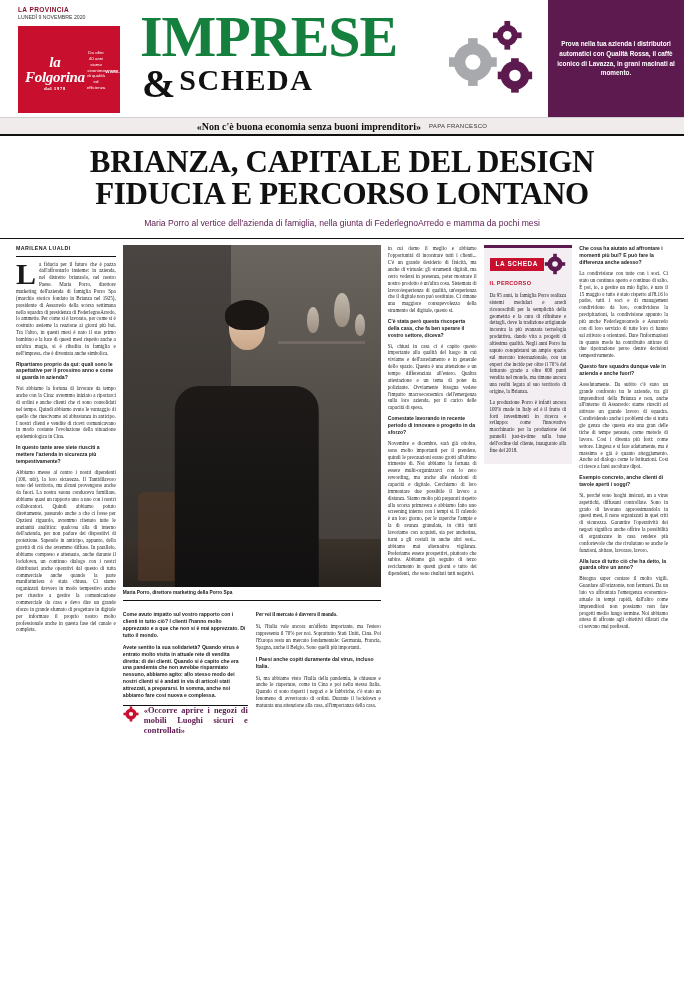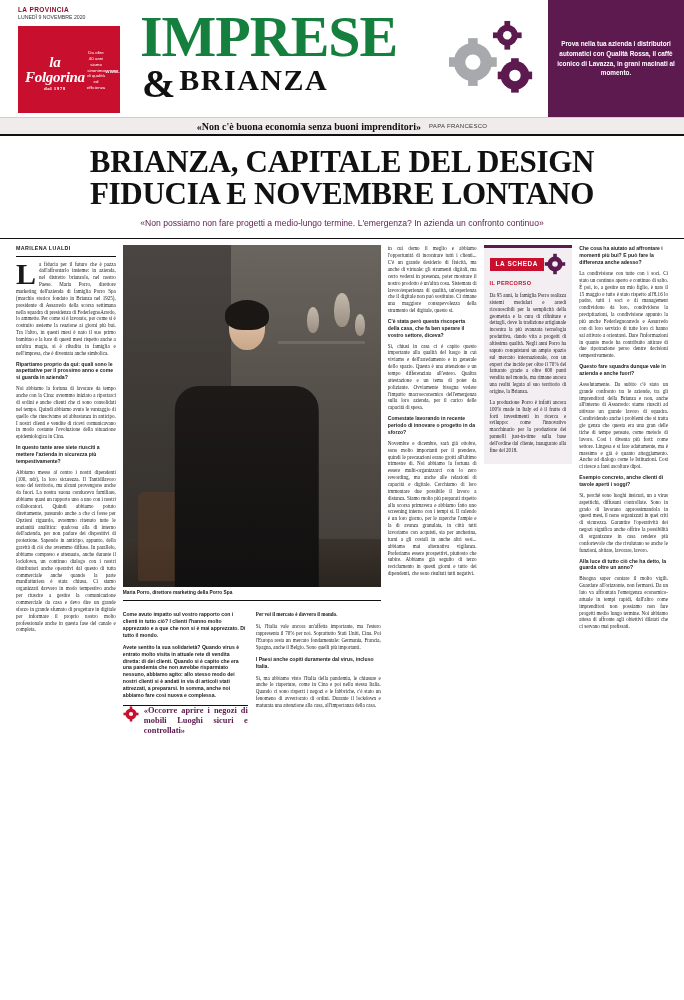--- a/index.html
+++ b/index.html
@@ -365,21 +365,21 @@
       <div class="adv-left-claim">Da oltre 40 anni siamo sinonimo di qualità ed efficienza</div>
       <div class="adv-left-url">www.lafolgorina.it</div>
     </div>
   </div>
 
   <div class="mh-center">
     <div class="imprese-wrap">
       <div class="imprese">IMPRESE</div>
       <div class="lavoro-row">
         <span class="amp">&amp;</span>
-        <span class="lavoro">BRIANZA</span>
+        <span class="lavoro">SCHEDA</span>
       </div>
       <svg class="gears" viewBox="0 0 100 90">
         <g fill="#5c1a4e">
           <circle cx="66" cy="16" r="11"></circle>
           <circle cx="66" cy="16" r="4.5" fill="#fff"></circle>
           <g>
             <rect x="63" y="1" width="6" height="6"></rect>
               <rect x="63" y="25" width="6" height="6"></rect>
             <rect x="51" y="13" width="6" height="6"></rect>
               <rect x="75" y="13" width="6" height="6"></rect>
@@ -410,23 +410,23 @@
   </div>
 </div>
 
 <div class="quote-strip">
   <span class="quote-text">«Non c'è buona economia senza buoni imprenditori»</span>
   <span class="quote-author">PAPA FRANCESCO</span>
 </div>
 
 <div class="headline-block">
   <div class="hl1">BRIANZA, CAPITALE DEL DESIGN</div>
-  <div class="hl2">FIDUCIA E NOVEMBRE LONTANO</div>
+  <div class="hl2">FIDUCIA E PERCORSO LONTANO</div>
   <div class="subhead">
-    <span class="l2">«Non possiamo non fare progetti a medio-lungo termine. L'emergenza? In azienda un confronto continuo»</span>
+    <span>Maria Porro al vertice dell'azienda di famiglia, nella giunta di FederlegnoArredo e mamma da pochi mesi</span>
   </div>
 </div>
 
 <div class="body-area">
 
   <div class="col c1">
     <div class="byline">MARILENA LUALDI</div>
     <p class="dropcap">La fiducia per il futuro che è pazza dall'affrontarlo insieme: in azienda, nel distretto brianzolo, nel nostro Paese. Maria Porro, direttore marketing dell'azienda di famiglia Porro Spa (marchio storico fondato in Brianza nel 1925), presidente di Assarredo della scorsa settimana nella squadra di presidenza di FederlegnoArredo, lo ammette. Per come si è lavorato, per come si è costruito assieme la reazione ai giorni più bui. Tra l'altro, in questi mesi è nato il suo primo bambino e la luce di questi mesi rispetto anche a un'altra magia, si è ribadita in famiglia e nell'impresa, che è diventata anche simbolica.</p>
     <p class="q-bold">Ripartiamo proprio da qui: quali sono le aspettative per il prossimo anno e come si guarda in azienda?</p>
     <p>Noi abbiamo la fortuna di lavorare da tempo anche con la Cina: avremmo iniziato a riportarci di ordini e anche clienti che ci sono consolidati nel tempo. Quindi abbiamo avuto le vantaggio di quello che riuscivamo ad abbastanza in anticipo. I nostri clienti e vendite di ricevi comunicavano in modo costante l'evoluzione della situazione epidemiologica in Cina.</p>

